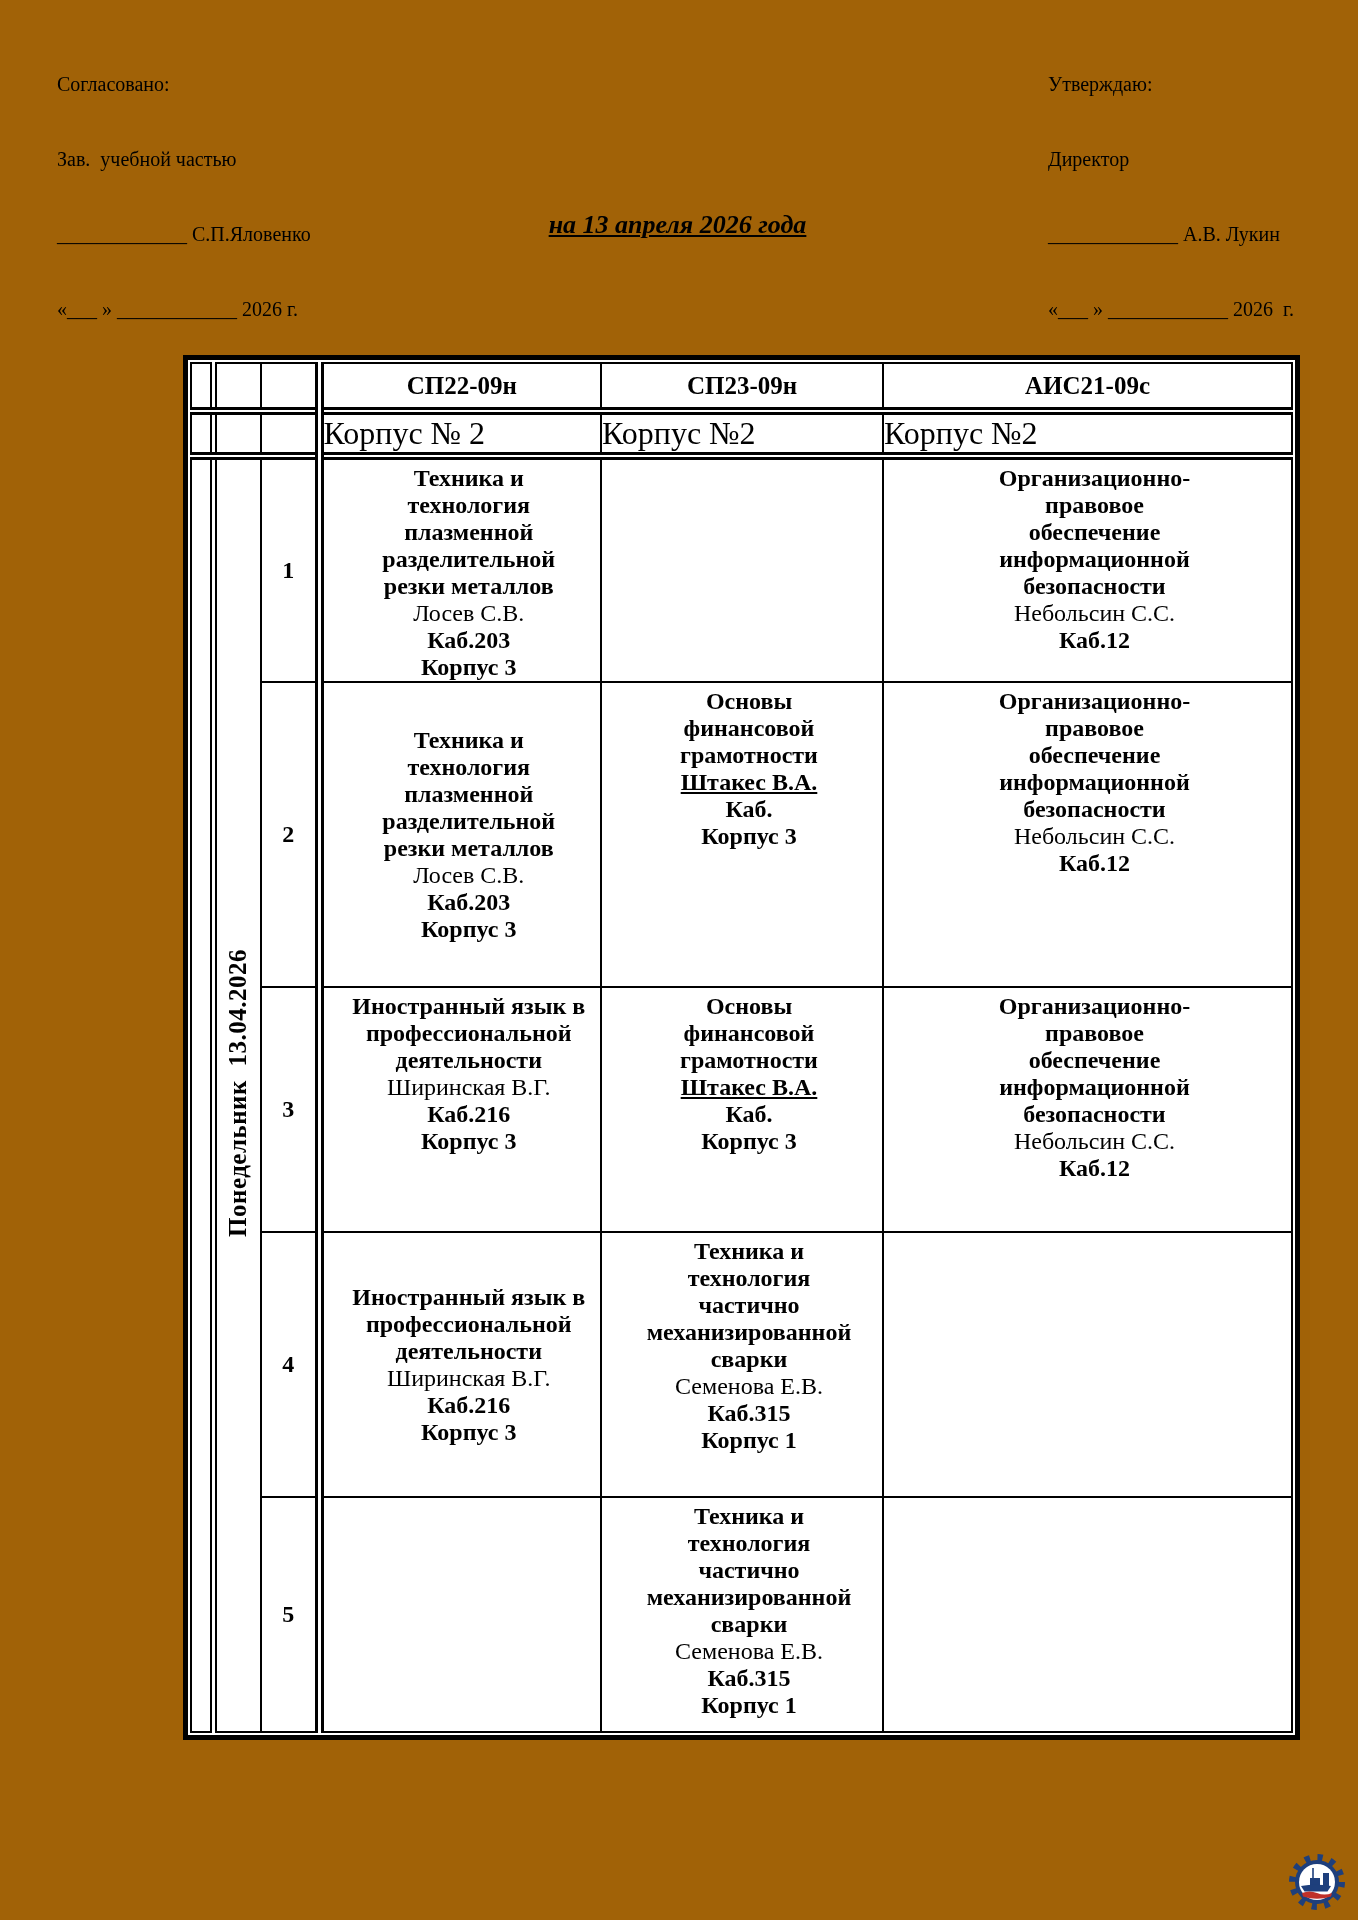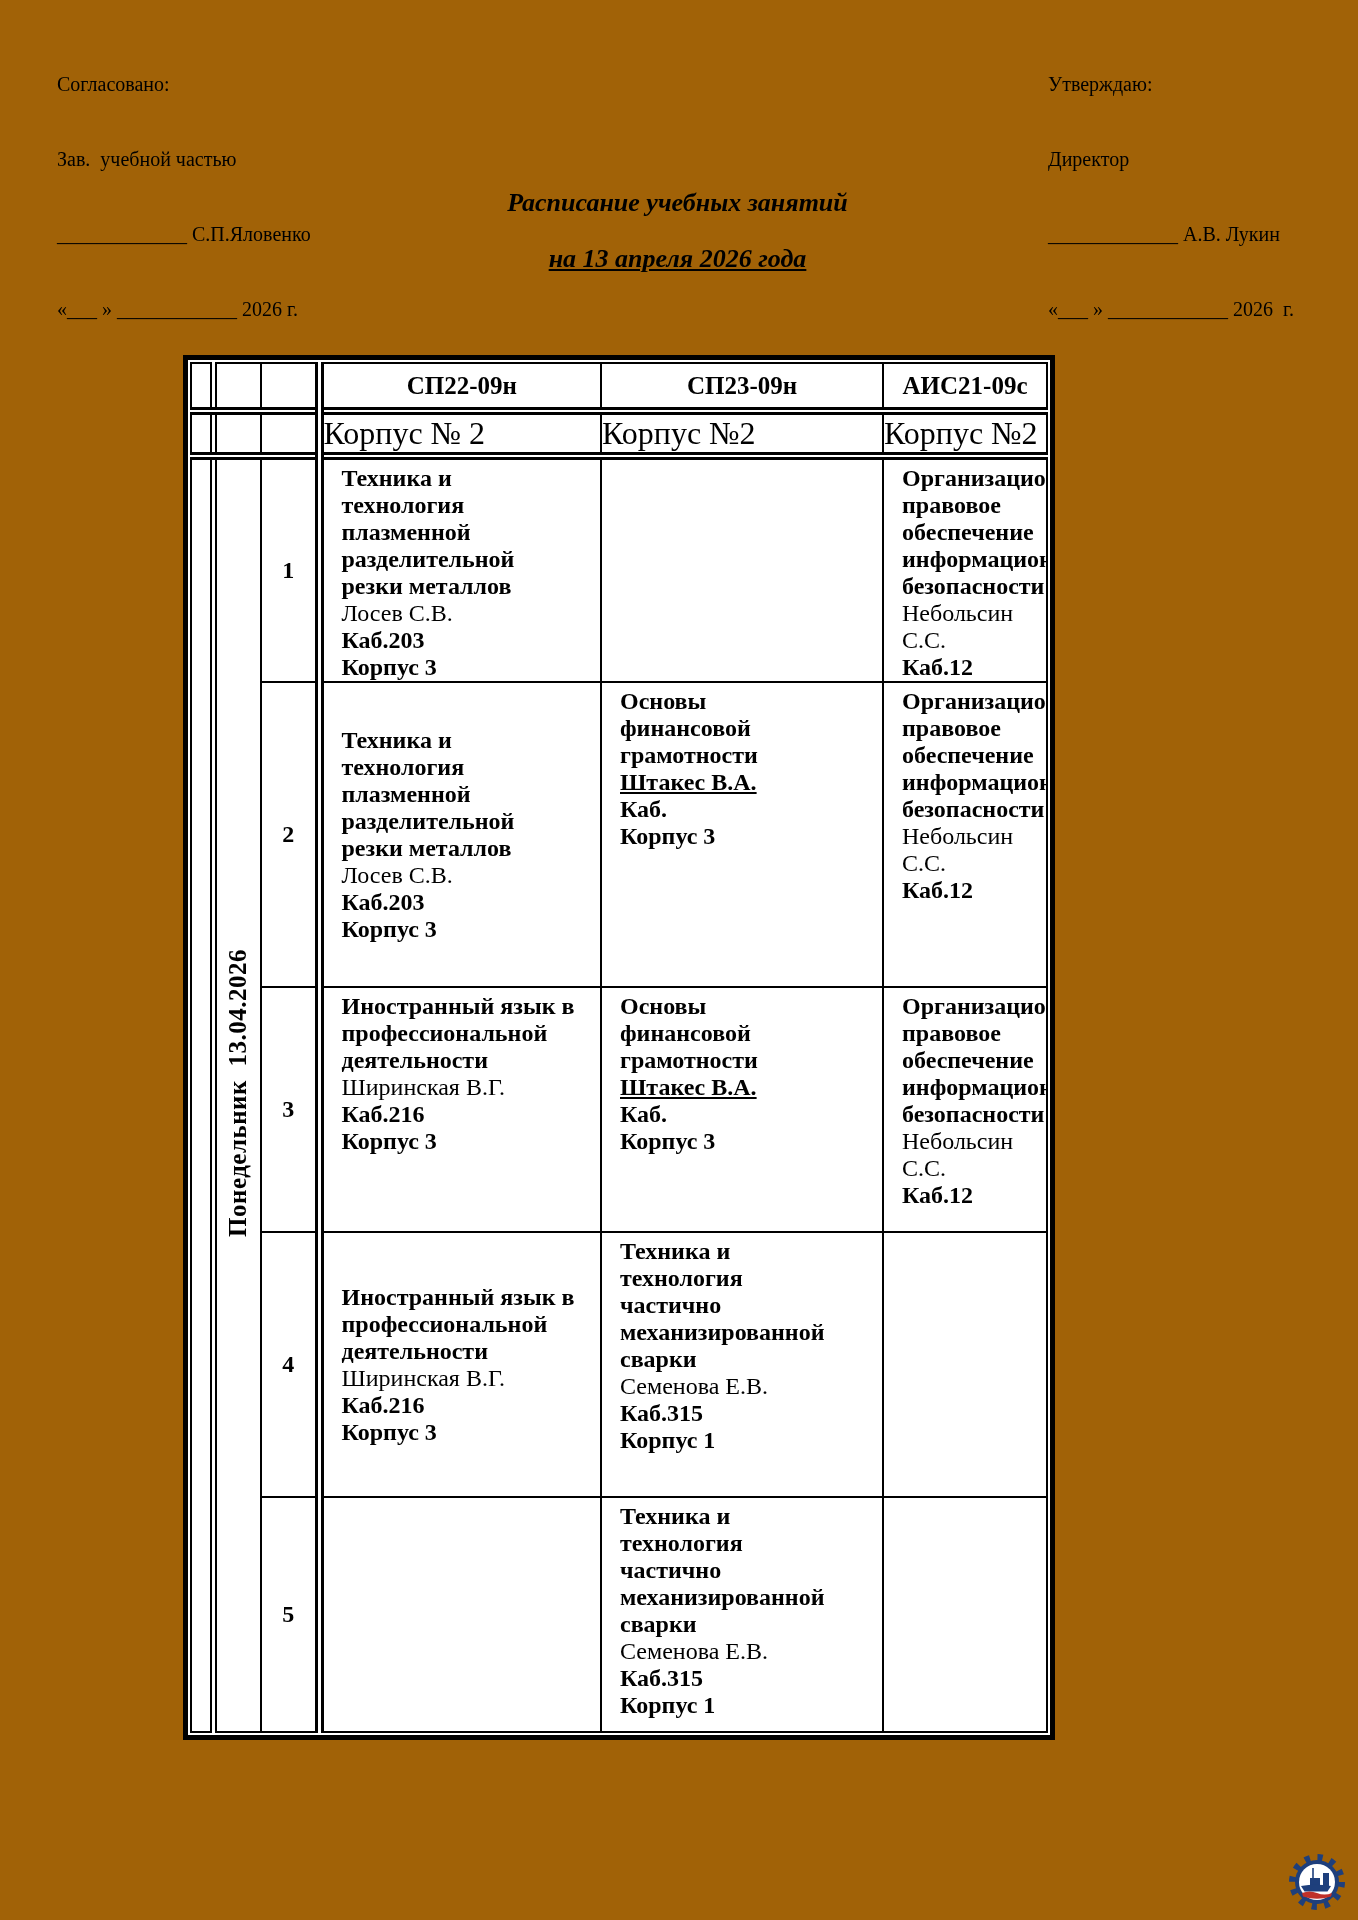--- a/index.html
+++ b/index.html
@@ -20,21 +20,21 @@
   
   .title-block {
     position: absolute; top: 186px; left: 183px; width: 989px;
     text-align: center; font-size: 26px; font-weight: bold; font-style: italic;
     line-height: 34px;
   }
   .title-underline { text-decoration: underline; margin-top: 22px; }
 
   
   .table-wrap {
-    position: absolute; left: 183px; top: 355px; width: 872px;
+    position: absolute; left: 183px; top: 355px; width: 1117px;
     border: 5px solid #000; padding: 2px; background: #fff;
   }
   table.schedule {
     border-collapse: collapse; table-layout: fixed; width: 100%;
     border: 2px solid #000;
   }
   table.schedule td { border: 2px solid #000; vertical-align: top; overflow: hidden; }
 
   .c-spacer { border-right: 7px double #000 !important; }
   .c-day    { border-right: 2px solid #000; position: relative; }
@@ -48,21 +48,21 @@
   td.group-hdr {
     text-align: center; vertical-align: middle !important;
     font-weight: bold; font-size: 25px;
   }
   td.bld-hdr {
     text-align: left; vertical-align: middle !important;
     font-size: 32px;
   }
 
   td.lesson {
-    text-align: left; font-size: 24px; line-height: 27px;
+    text-align: center; font-size: 24px; line-height: 27px;
     padding: 5px 4px 0 18px;
   }
   td.lesson.vmid { vertical-align: middle; padding-top: 0; }
   .subj { font-weight: bold; white-space: pre-line; }
   .teacher { font-weight: normal; }
   .teacher.bold { font-weight: bold; text-decoration: underline; }
   .room, .bld { font-weight: bold; }
 
   .day-holder { position: relative; height: 1265px; width: 100%; }
   .day-text {
@@ -87,21 +87,20 @@
   </div>
 
   <div class="approval approval-right">
     <div>Утверждаю:</div>
     <div>Директор</div>
     <div>_____________ А.В. Лукин</div>
     <div>«___ » ____________ 2026  г.</div>
   </div>
 
   <div class="title-block">
-    <div>Расписание учебных занятий</div>
     <div class="title-underline">на 13 апреля 2026 года</div>
   </div>
 
   <div class="table-wrap">
     <table class="schedule">
       <colgroup>
         <col style="width:22px">
           <col style="width:48px">
           <col style="width:58px">
         <col style="width:282px">

